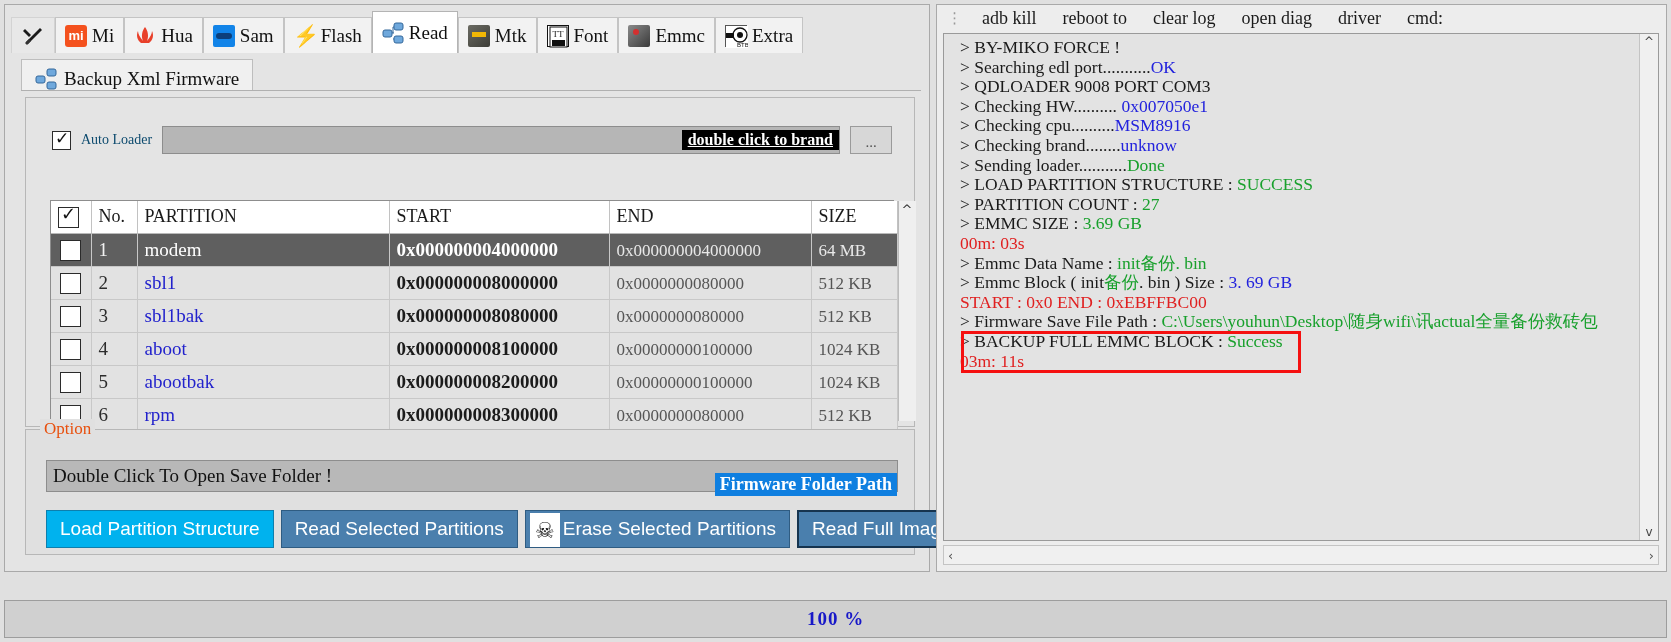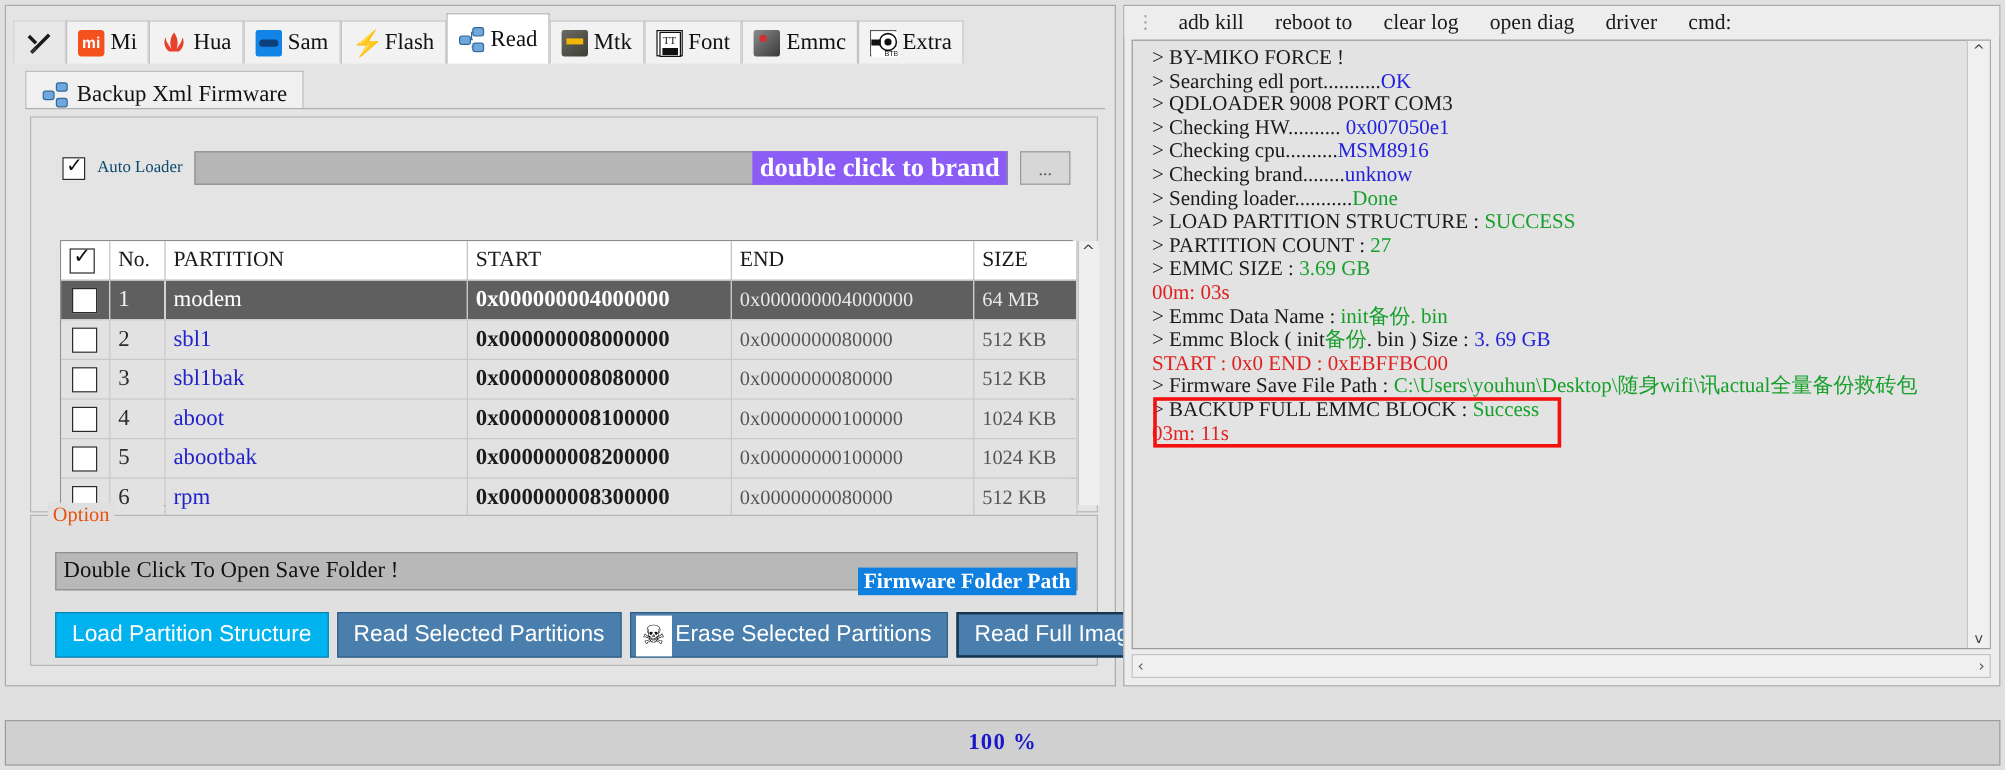--- a/index.html
+++ b/index.html
@@ -110,23 +110,23 @@
   }
   .loader-lbl { font-size: 14px; color: #0c4a6e; white-space: nowrap; }
   .loader-field {
     flex: 1 1 auto; height: 28px;
     background: #b6b6b6;
     border: 1px solid #8d8d8d;
     display: flex; align-items: center; justify-content: flex-end;
     padding-right: 0;
   }
   .brand-tag {
-    background: #8b5cf6; color: #ffffff;
-    font-size: 22px; font-weight: bold;
-    padding: 1px 6px; white-space: nowrap;
+    background: #000000; color: #ffffff;
+    font-size: 16px; font-weight: bold;
+    padding: 1px 6px; white-space: nowrap; text-decoration: underline;
   }
   .browse-btn {
     width: 42px; height: 28px; flex: 0 0 auto;
     background: #d7d7d7; border: 1px solid #9a9a9a;
     color: #555; font-size: 15px; text-align: center; line-height: 30px;
   }
 
   
   .table-wrap {
     position: absolute; left: 24px; top: 102px;

